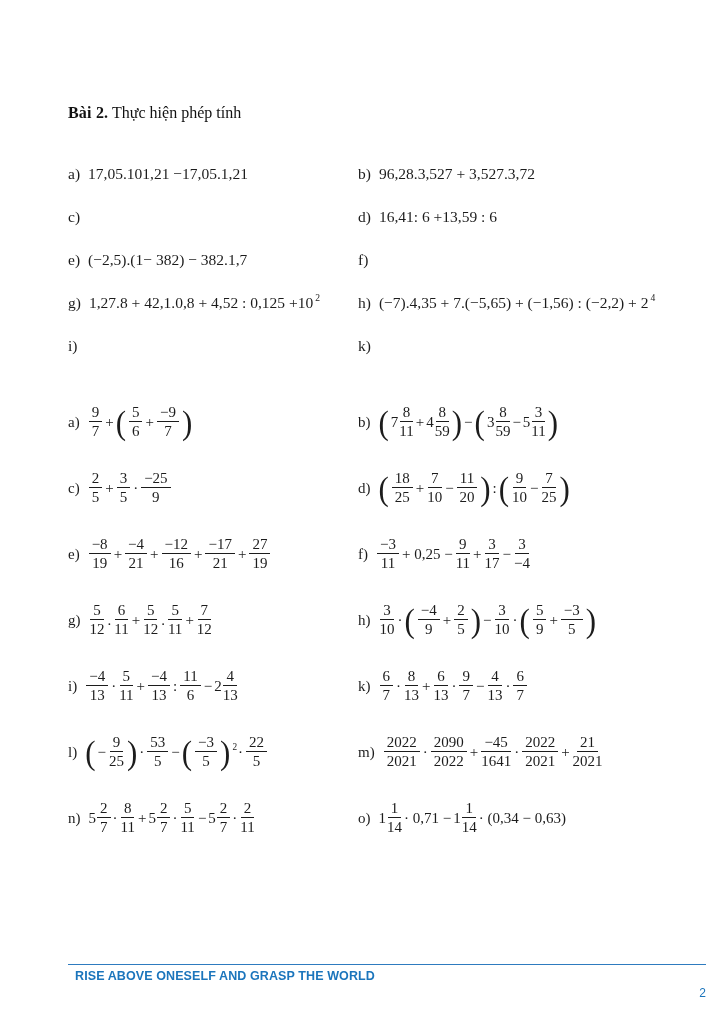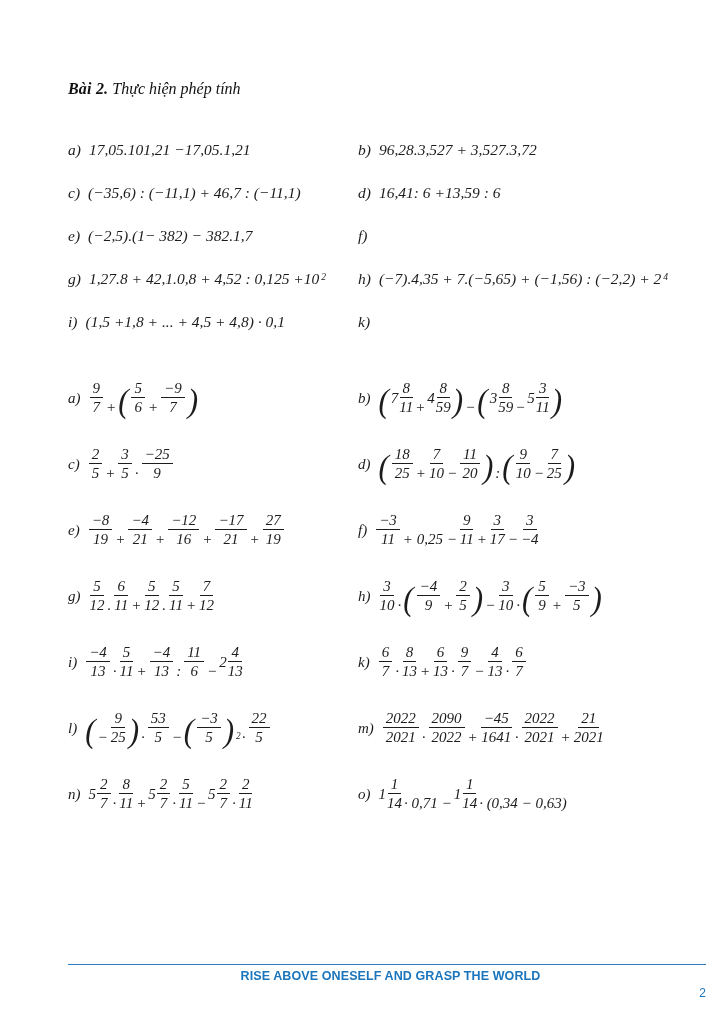--- a/index.html
+++ b/index.html
@@ -1,53 +1,52 @@
 <!DOCTYPE html>
 <html><head>
 <meta charset="utf-8">
 <style>
   html,body{margin:0;padding:0;}
   body{
     width:724px;height:1024px;position:relative;overflow:hidden;
     background:#ffffff;color:#1c1c1c;
     font-family:"Liberation Serif", serif;
   }
-  .doc{position:absolute;left:68px;top:80px;right:20px;font-style:italic;}
+  .doc{position:absolute;left:68px;top:104px;right:20px;}
   .ex-title{font-size:16px;margin:0;color:#111;}
   .ex-title b{letter-spacing:.2px;}
   section.exercise + section.exercise{margin-top:20px;}
   .rows{margin:0;}
   .rows.plain{margin-top:30px;}
   .rows.plain .row{height:43px;font-size:15.5px;}
   .rows.fracs{margin-top:22px;}
   .rows.fracs .row{height:66px;font-size:15px;}
   .row{display:flex;align-items:center;}
   .cell{display:flex;align-items:center;}
   .cell.c0{width:290px;flex:0 0 290px;}
   .cell.c1{flex:1;}
   .lbl{margin-right:7px;white-space:pre;}
-  .expr{display:inline-flex;align-items:flex-end;}
+  .expr{display:inline-flex;align-items:center;}
   .mtxt{white-space:pre;margin:0 1px;}
   .msup{font-size:0.62em;position:relative;top:-0.55em;margin-left:1px;}
   .frac{display:inline-flex;flex-direction:column;align-items:center;
         line-height:1.12;margin:0 2px;}
   .frac .num{padding:0 3px 0px;border-bottom:1.2px solid #1c1c1c;}
   .frac .den{padding-top:1px;}
   .mixed{display:inline-flex;align-items:center;margin:0 1px;}
   .mixed .whole{margin-right:1px;}
   .mixed .frac{margin:0;}
   .bigpar{font-size:31px;font-weight:400;line-height:1;
           transform:scaleY(1.12);margin:0 1px;}
   .footer{position:absolute;left:68px;right:18px;top:964px;}
   .footer-rule{border-top:1.6px solid #2e7bbf;margin:0;}
   .footer-motto{
     font-family:"Liberation Sans", sans-serif;font-weight:bold;
     font-size:12.5px;color:#1b75bc;margin-top:4px;padding-left:7px;
     letter-spacing:.1px;
-    text-align:center;
   }
   .page-num{
     position:absolute;right:18px;top:986px;
     font-family:"Liberation Sans", sans-serif;font-size:12px;color:#1b75bc;
   }
 </style>
 </head>
 <body>
 
 <main class="doc">
@@ -64,23 +63,20 @@
           <div class="cell c1">
             <span class="lbl">b)</span>
             <span class="expr">
               <span class="mtxt">96,28.3,527 + 3,527.3,72</span>
             </span>
           </div>
         </div>
         <div class="row">
           <div class="cell c0">
             <span class="lbl">c)</span>
-            <span class="expr">
-              <span class="mtxt">(−35,6) : (−11,1) + 46,7 : (−11,1)</span>
-            </span>
           </div>
           <div class="cell c1">
             <span class="lbl">d)</span>
             <span class="expr">
               <span class="mtxt">16,41: 6 +13,59 : 6</span>
             </span>
           </div>
         </div>
         <div class="row">
           <div class="cell c0">
@@ -105,23 +101,20 @@
             <span class="lbl">h)</span>
             <span class="expr">
               <span class="mtxt">(−7).4,35 + 7.(−5,65) + (−1,56) : (−2,2) + 2</span>
               <span class="msup">4</span>
             </span>
           </div>
         </div>
         <div class="row">
           <div class="cell c0">
             <span class="lbl">i)</span>
-            <span class="expr">
-              <span class="mtxt">(1,5 +1,8 + ... + 4,5 + 4,8) · 0,1</span>
-            </span>
           </div>
           <div class="cell c1">
             <span class="lbl">k)</span>
           </div>
         </div>
       </div>
     </section>
     <section class="exercise">
       <div class="rows fracs">
         <div class="row">

